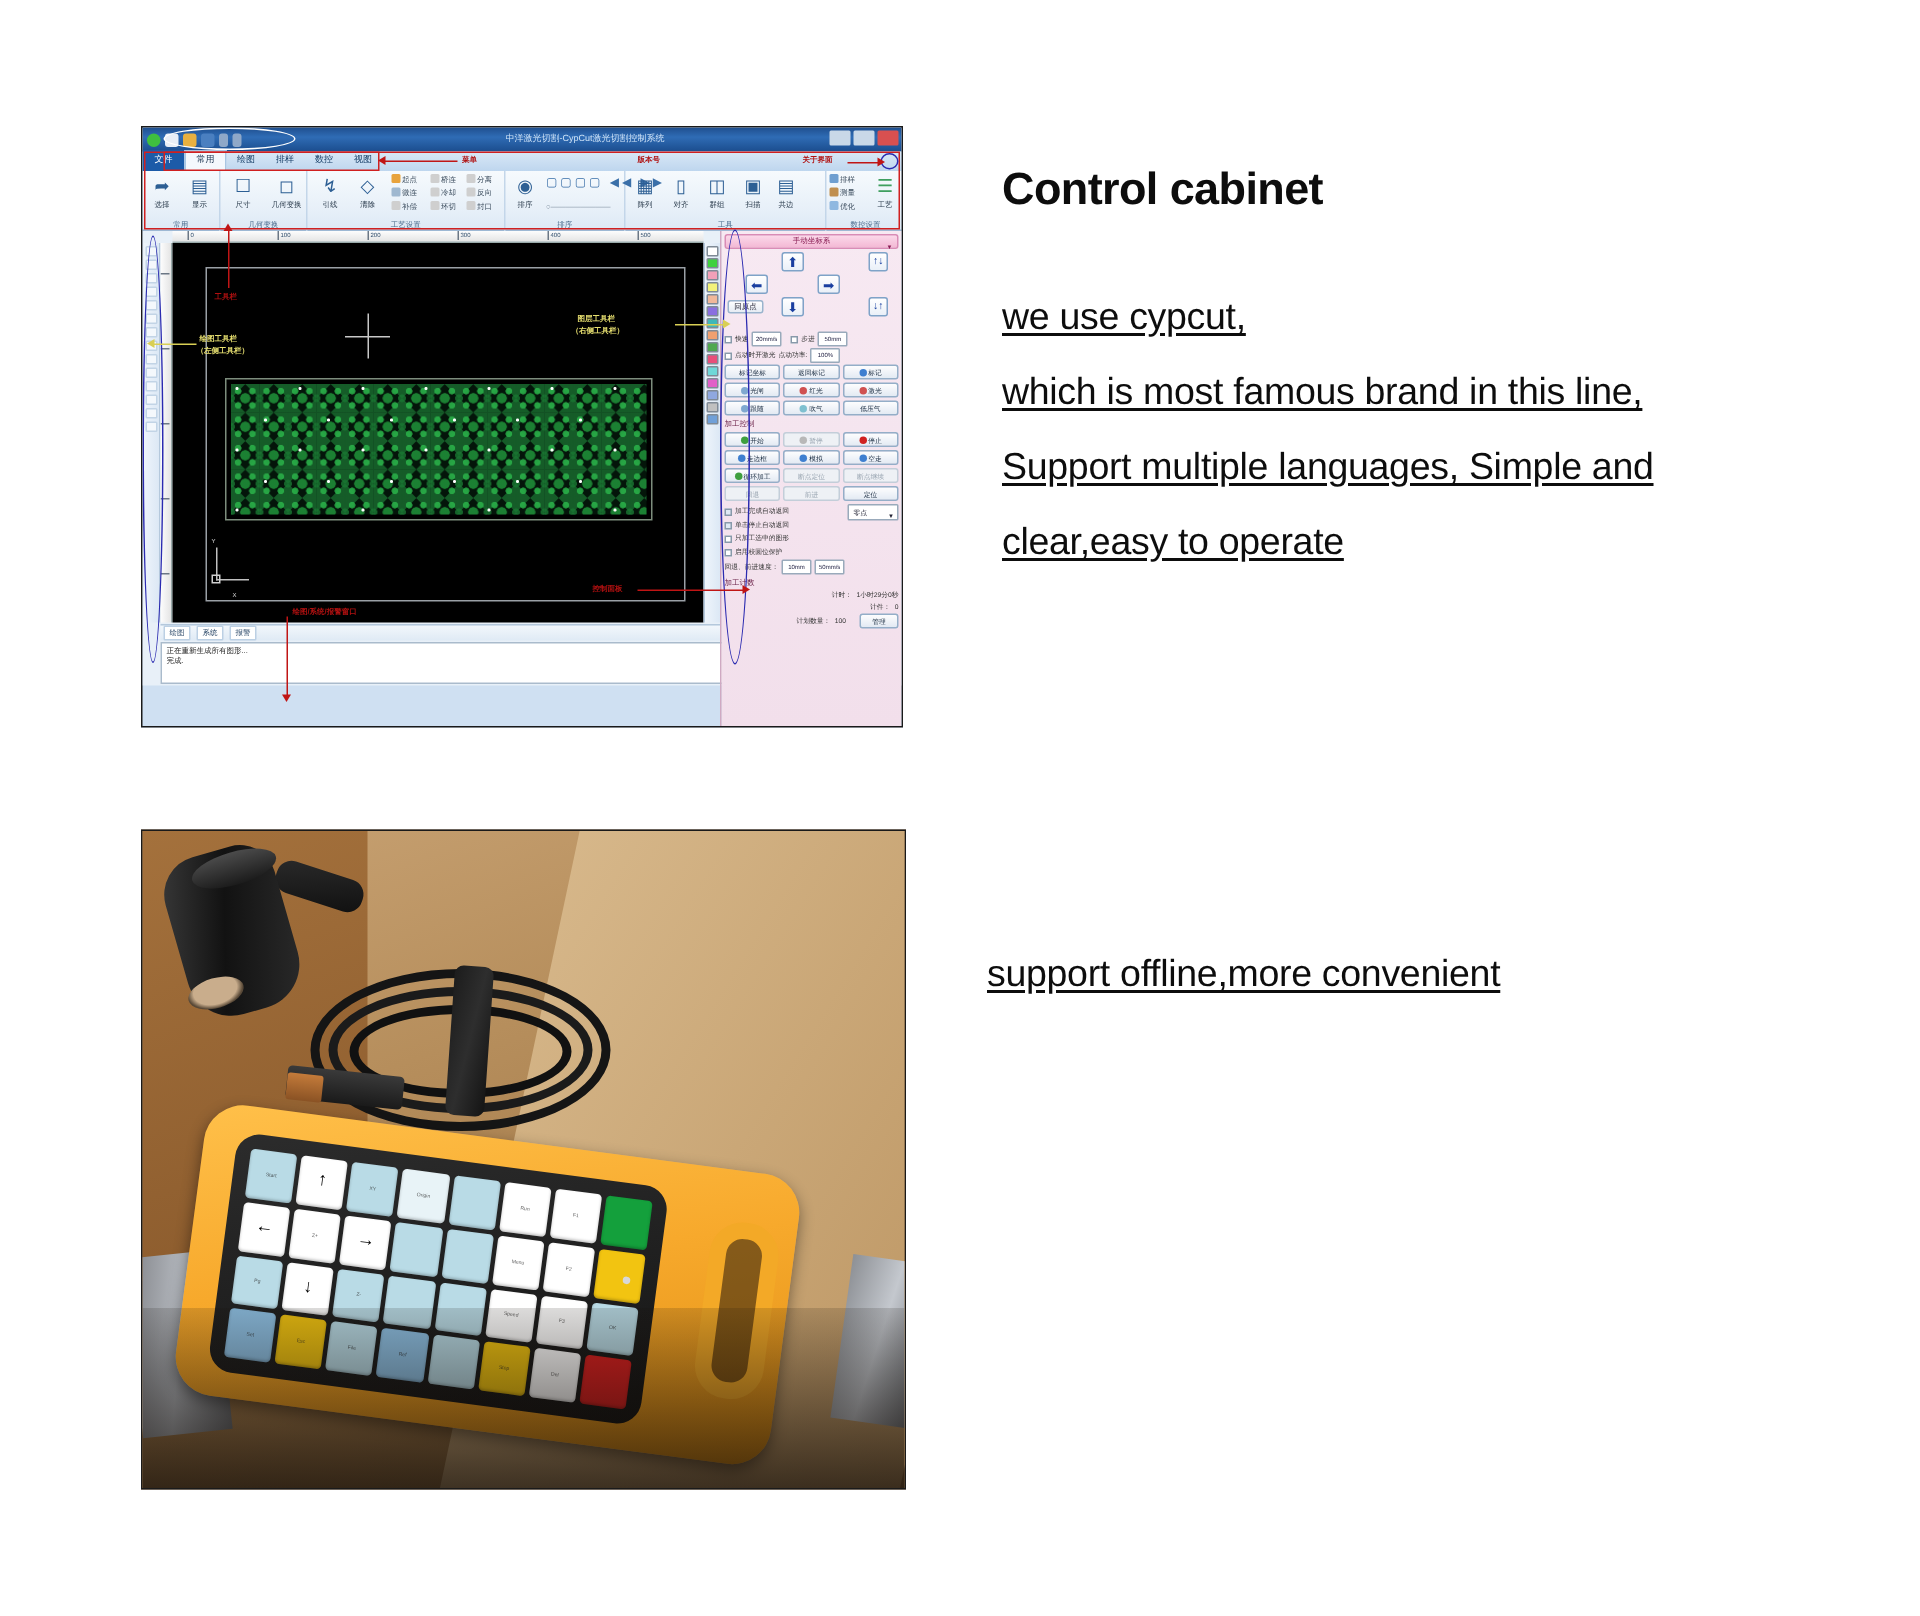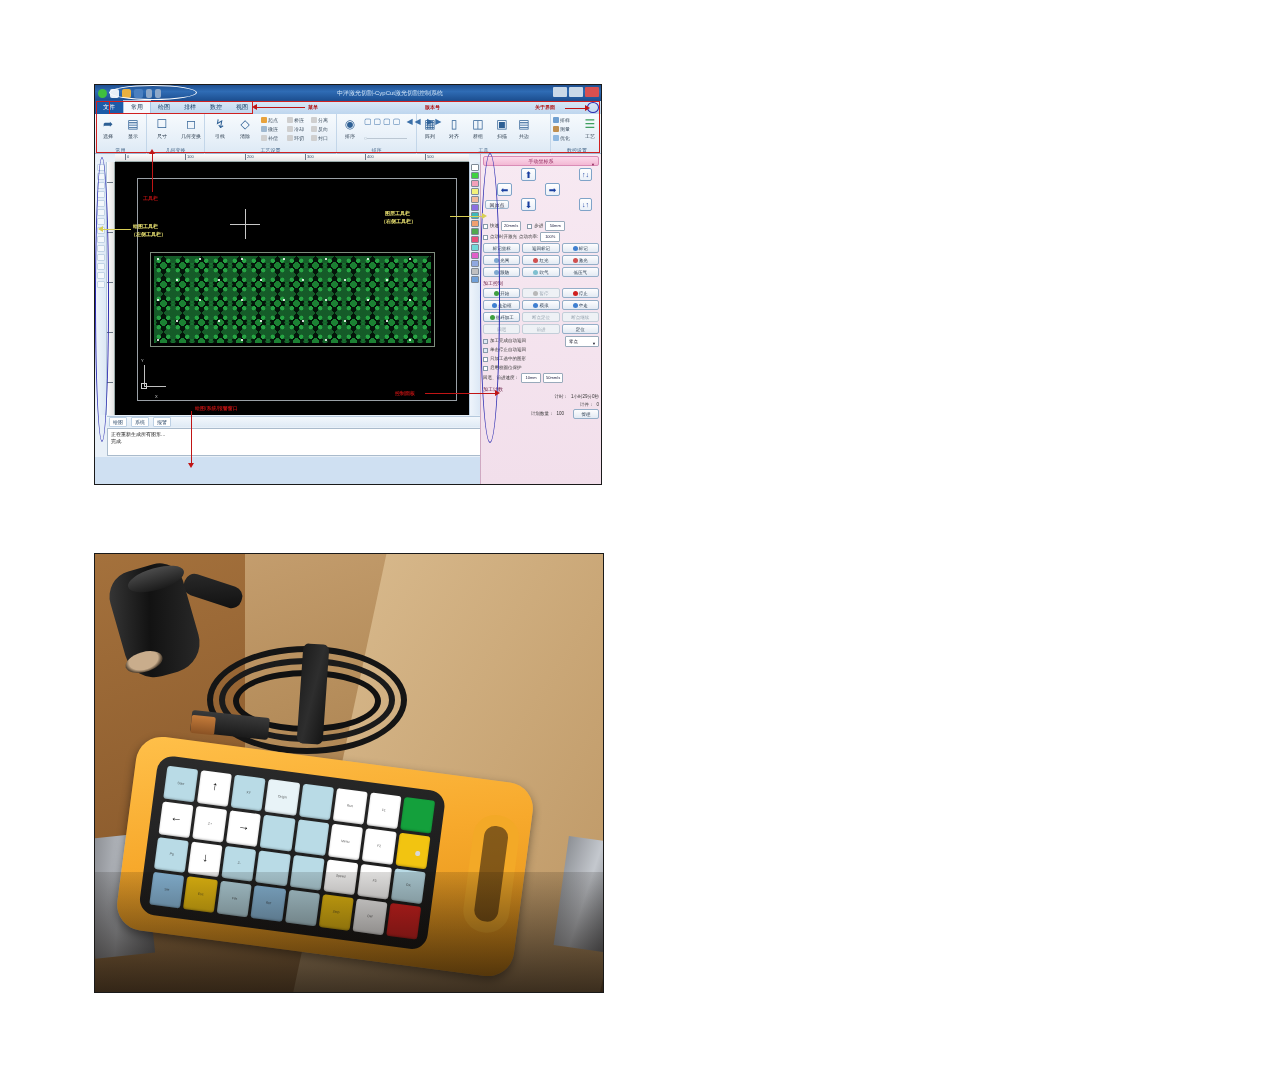--- a/index.html
+++ b/index.html
@@ -871,18 +871,27 @@
               <span class="kl"></span>
             </div>
         </div>
         <div class="led"></div>
       </div>
     </div>
 
     <div class="dark-lower"></div>
   </div>
 
+  <div class="txt-block" style="left:668px;top:110px">
+    <div class="heading">Control cabinet</div>
+    <div style="height:42px"></div>
+    <div class="body-line">we use cypcut,</div>
+    <div class="body-line">which is most famous brand in this line,</div>
+    <div class="body-line">Support multiple languages, Simple and</div>
+    <div class="body-line">clear,easy to operate</div>
+  </div>
 
   <div class="txt-block" style="left:658px;top:572px">
     <div style="height:52px"></div>
+    <div class="body-line">support offline,more convenient</div>
   </div>
 
 </div>
 
 </body></html>

